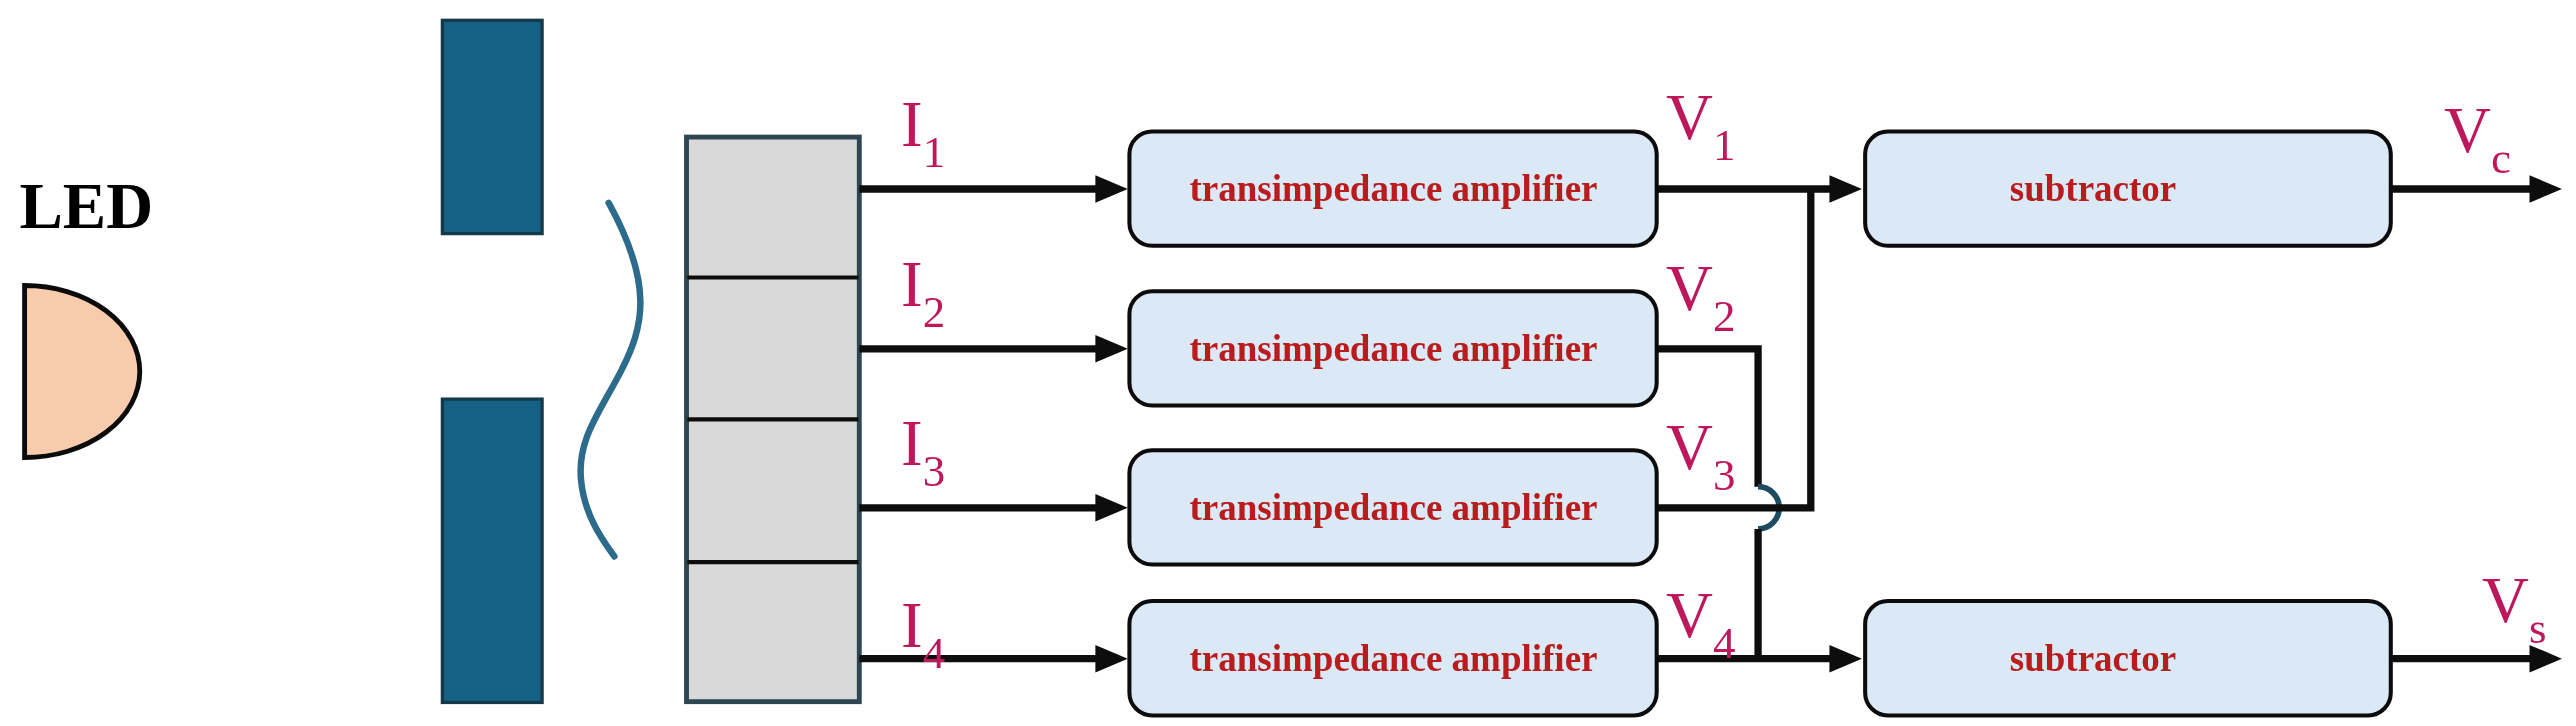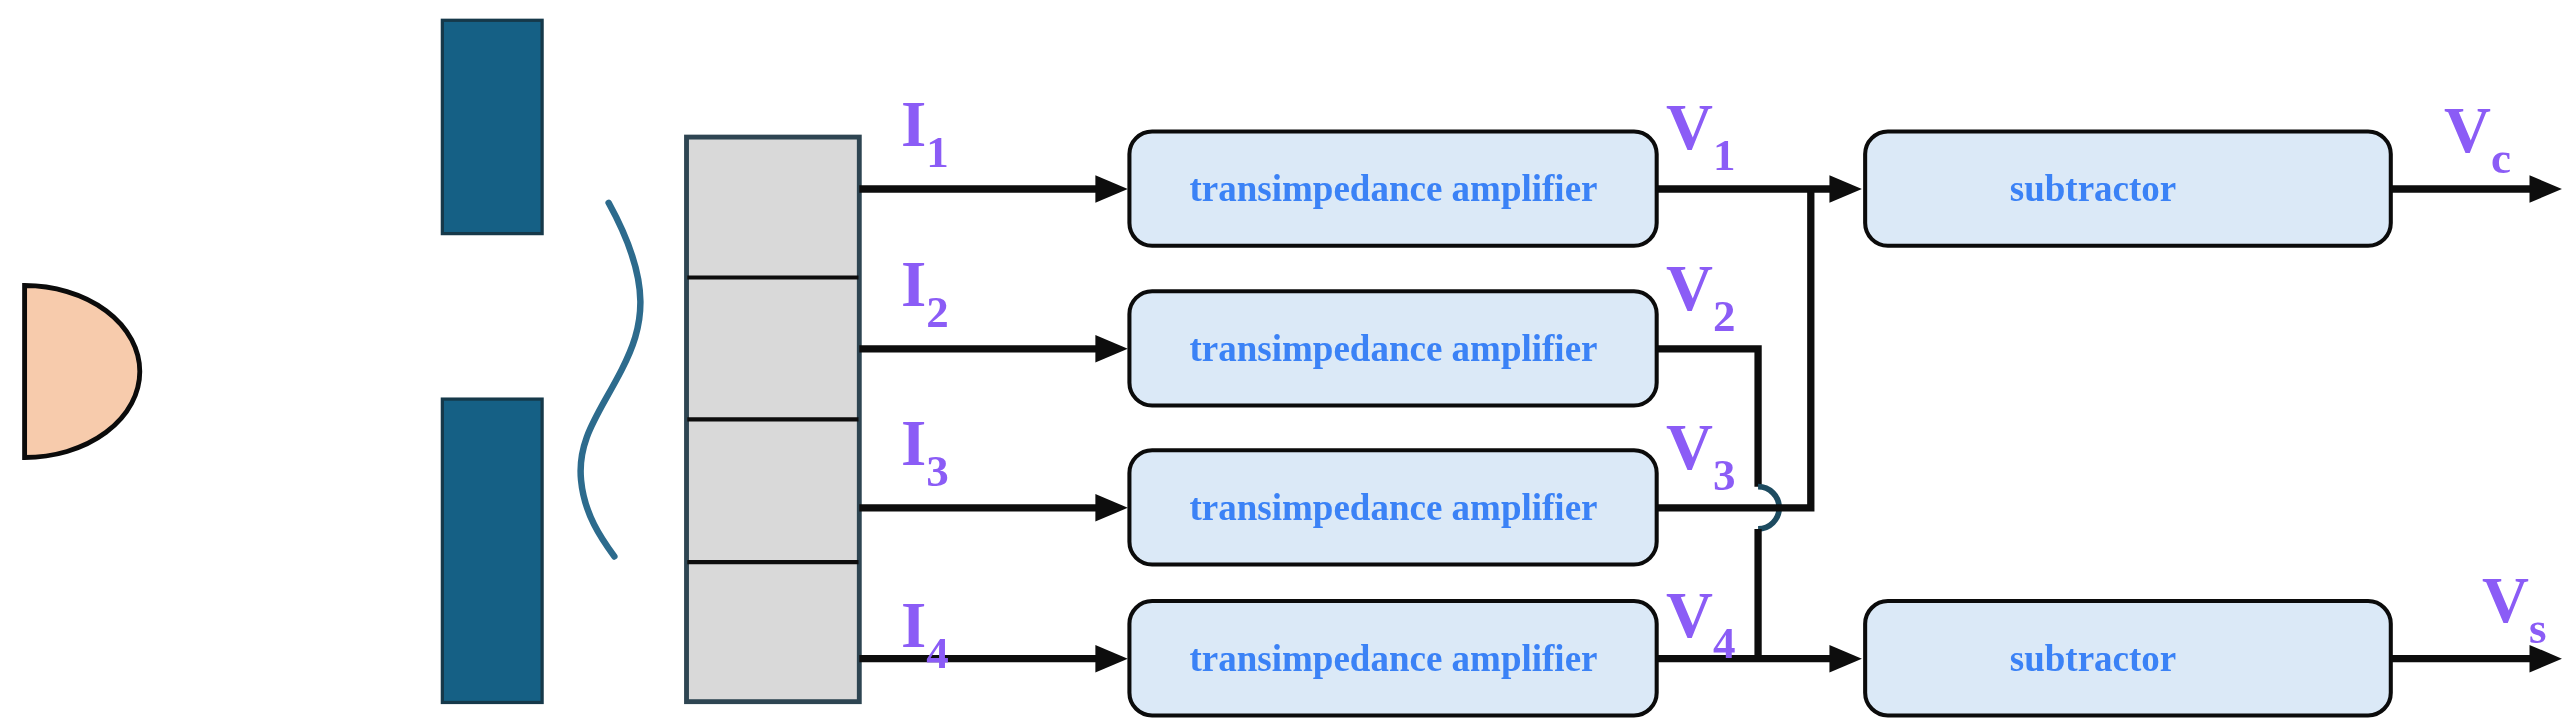--- a/index.html
+++ b/index.html
@@ -5,31 +5,31 @@
   html,body{margin:0;padding:0;background:#ffffff;}
   body{width:2576px;height:726px;position:relative;overflow:hidden;
        font-family:"Liberation Serif",serif;}
   #canvas{position:absolute;left:0;top:0;width:2576px;height:726px;}
   #wires-layer{position:absolute;left:0;top:0;z-index:1;}
   .label-layer{position:absolute;left:0;top:0;width:2576px;height:726px;z-index:2;pointer-events:none;}
 
   .led-title{position:absolute;left:19.5px;top:174px;font-weight:700;font-size:65px;line-height:1;color:#000;}
 
   .box-label{position:absolute;display:flex;align-items:center;justify-content:center;
-             font-weight:700;font-size:37px;color:#3b82f6;text-align:left;line-height:1;}
+             font-weight:700;font-size:37px;color:#b91c1c;text-align:left;line-height:1;}
   .amp-label{left:1128px;width:531px;height:114px;}
   .amp-1{top:131px;} .amp-2{top:291px;} .amp-3{top:450px;} .amp-4{top:601px;}
   .sub-box-label{left:1865px;width:456px;height:114px;}
   .sub-1{top:131px;} .sub-2{top:601px;}
 
-  .sig{position:absolute;font-weight:700;font-size:65px;line-height:1;color:#8b5cf6;white-space:nowrap;}
+  .sig{position:absolute;font-weight:400;font-size:65px;line-height:1;color:#be185d;white-space:nowrap;}
   .sig sub{font-size:45px;line-height:1;vertical-align:-21px;}
   .i-1{left:901px;top:92px;} .i-2{left:901px;top:252px;}
   .i-3{left:901px;top:411px;} .i-4{left:901px;top:561px;margin-top:32px;}
-  .v-1{left:1666px;top:95px;} .v-2{left:1666px;top:256px;}
+  .v-1{left:1666px;top:85px;} .v-2{left:1666px;top:256px;}
   .v-3{left:1666px;top:415px;} .v-4{left:1666px;top:566px;margin-top:17px;}
   .v-c{left:2444px;top:98px;} .v-s{left:2444px;top:568px;margin-left:38px;}
 </style>
 </head>
 <body>
 
 <div id="canvas">
 
   <svg id="wires-layer" width="2576" height="726" viewBox="0 0 3175 895">
 
@@ -75,20 +75,21 @@
     <rect x="2299" y="741" width="648" height="141" rx="28" stroke-width="5" fill="#dbe9f7" stroke="#0b0b0b"></rect>
 
     <path d="M 2947 233 H 3122" fill="none" stroke-width="9" stroke="#0d0d0d"></path>
     <polygon points="3158,233 3118,216 3118,250" fill="#0d0d0d"></polygon>
     <path d="M 2947 812 H 3122" fill="none" stroke-width="9" stroke="#0d0d0d"></path>
     <polygon points="3158,812 3118,795 3118,829" fill="#0d0d0d"></polygon>
   </svg>
 
   <div class="label-layer">
 
+    <div class="led-title">LED</div>
 
     <div class="sig i-1"><span>I</span><sub>1</sub></div>
     <div class="sig i-2"><span>I</span><sub>2</sub></div>
     <div class="sig i-3"><span>I</span><sub>3</sub></div>
     <div class="sig i-4"><span>I</span><sub>4</sub></div>
 
     <div class="box-label amp-label amp-1">transimpedance amplifier</div>
     <div class="box-label amp-label amp-2">transimpedance amplifier</div>
     <div class="box-label amp-label amp-3">transimpedance amplifier</div>
     <div class="box-label amp-label amp-4">transimpedance amplifier</div>

